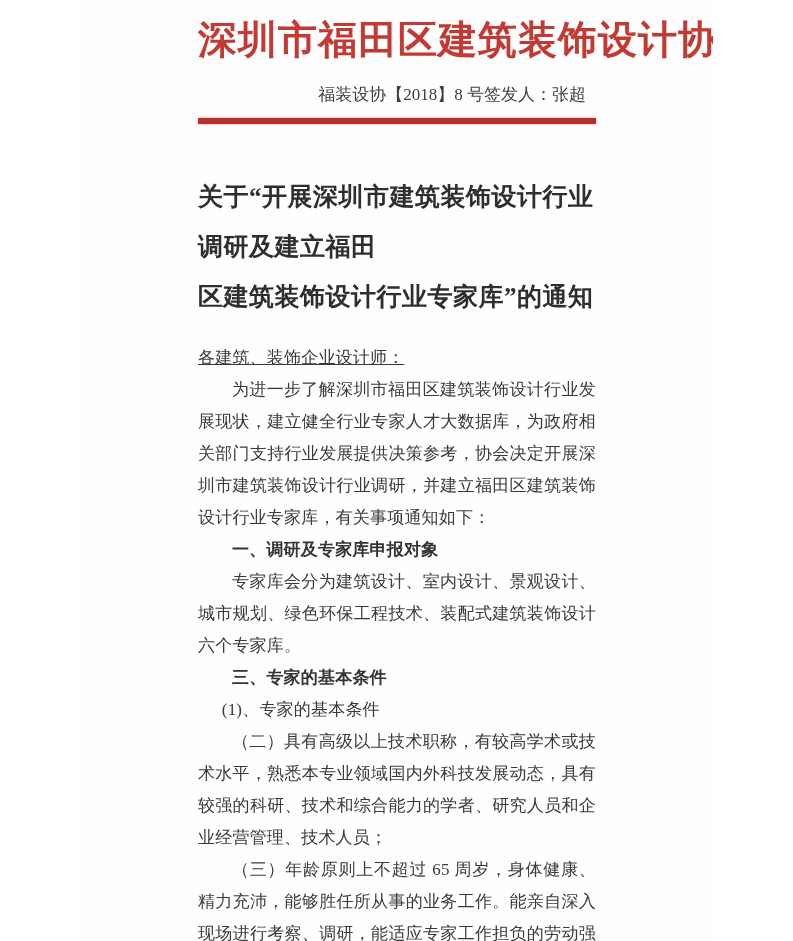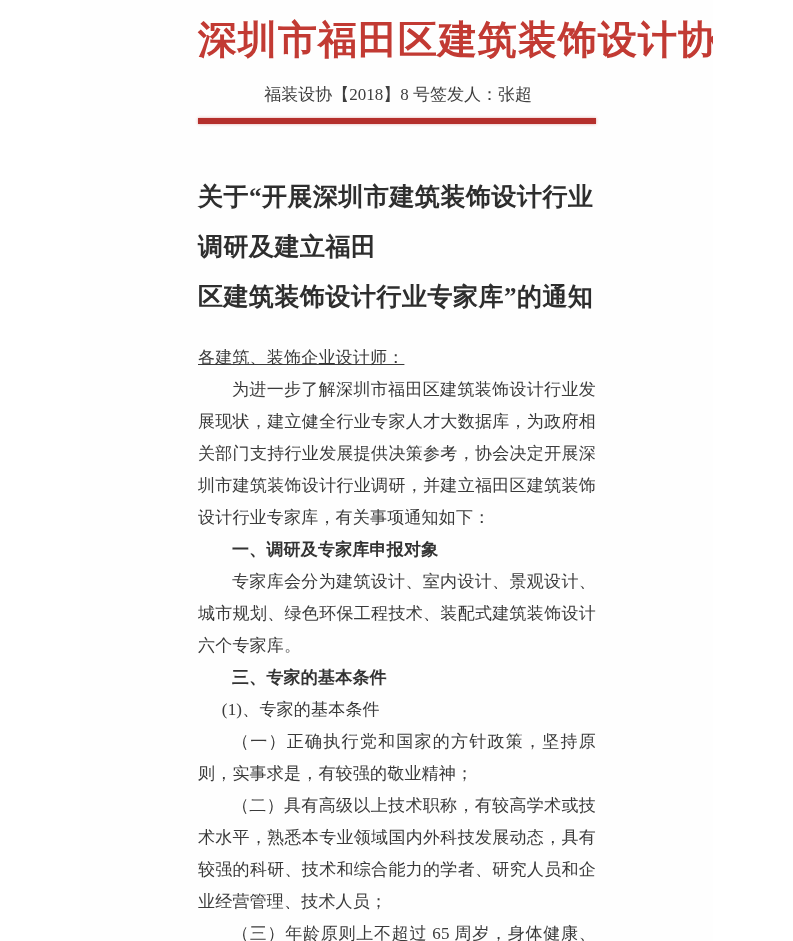--- a/index.html
+++ b/index.html
@@ -26,21 +26,21 @@
     text-align: center;
     font-size: 39px;
     font-weight: bold;
     letter-spacing: 1px;
     line-height: 48px;
     color: var(--header-red, #c23a33);
     white-space: nowrap;
   }
   .meta-row {
     display: flex;
-    justify-content: center;
+    justify-content: flex-end;
     align-items: baseline;
     margin-top: 20px;
     padding: 0 10px 0 12px;
     font-size: 17px;
     line-height: 22px;
     color: #3f3f3f;
   }
   .red-rule {
     margin-top: 12px;
     height: 6px;
@@ -112,20 +112,19 @@
     <p class="section-heading">一、调研及专家库申报对象</p>
 
 
 
     <p class="indent">专家库会分为建筑设计、室内设计、景观设计、城市规划、绿色环保工程技术、装配式建筑装饰设计六个专家库。</p>
 
     <p class="section-heading">三、专家的基本条件</p>
 
     <p class="half-indent">(1)、专家的基本条件</p>
 
-    <p class="indent">（一）正确执行党和国家的方针政策，坚持原则，实事求是，有较强的敬业精神；</p>
 
     <p class="indent">（二）具有高级以上技术职称，有较高学术或技术水平，熟悉本专业领域国内外科技发展动态，具有较强的科研、技术和综合能力的学者、研究人员和企业经营管理、技术人员；</p>
 
     <p class="indent">（三）年龄原则上不超过 65 周岁，身体健康、精力充沛，能够胜任所从事的业务工作。能亲自深入现场进行考察、调研，能适应专家工作担负的劳动强度；</p>
   </div>
 
 </div>
 
 </body></html>

